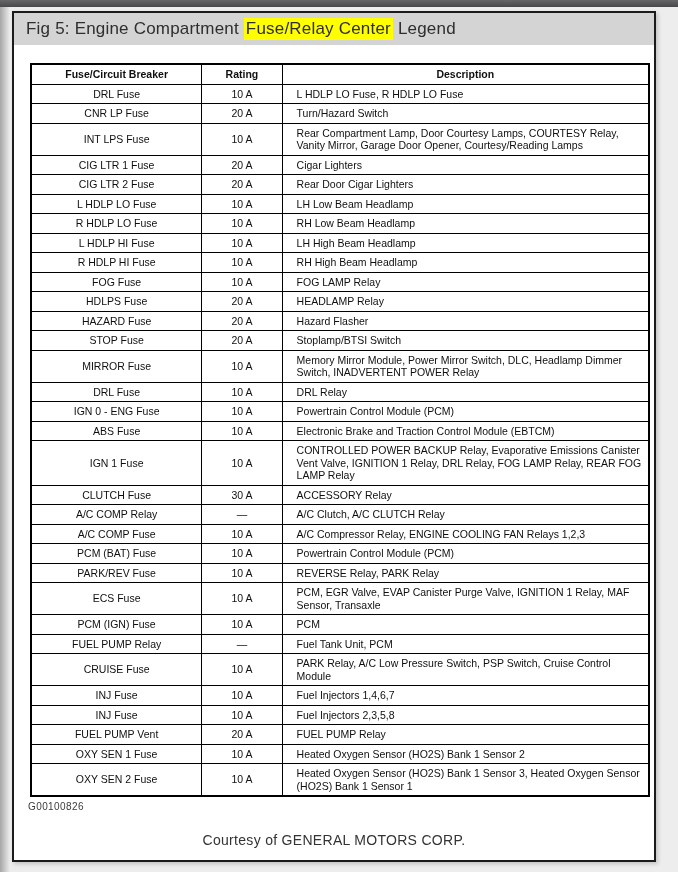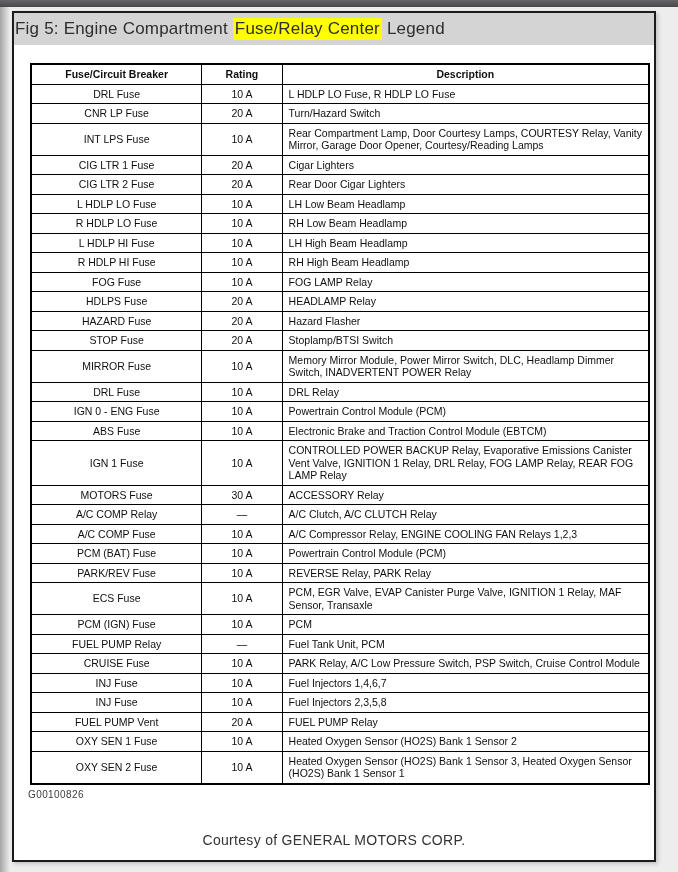--- a/index.html
+++ b/index.html
@@ -24,21 +24,21 @@
     position: absolute; left: 12px; top: 11px;
     width: 644px; height: 851px;
     background: #ffffff;
     border: 2px solid #1b1b1b;
     box-shadow: 2px 2px 4px rgba(0,0,0,0.18);
   }
   .title-bar {
     height: 32px;
     background: #d4d4d4;
     display: flex; align-items: center;
-    padding-left: 1px;
+    padding-left: 12px;
     font-size: 17px;
     color: #2e2e2e;
     letter-spacing: 0.2px;
     white-space: pre;
   }
   .title-highlight { background: #ffff00; padding: 1px 2px; }
   .fuse-table {
     border-collapse: collapse;
     margin: 18px 0 0 16px;
     width: 620px;
@@ -52,21 +52,21 @@
     line-height: 12.5px;
     vertical-align: middle;
   }
   .fuse-table th {
     font-weight: bold;
     text-align: center;
     height: 19px;
   }
   .fuse-table td.c0 { width: 168px; text-align: center; }
   .fuse-table td.c1 { width: 79px;  text-align: center; }
-  .fuse-table td.c2 { width: 361px; text-align: left; padding-left: 6px; }
+  .fuse-table td.c2 { width: 361px; text-align: left; padding-left: 14px; }
   .figure-number {
     margin: 4px 0 12px 14px;
     font-size: 10px;
     color: #3c3c3c;
     letter-spacing: 0.4px;
   }
   .courtesy-line {
     position: absolute; left: 0; right: 0; bottom: 12px;
     text-align: center;
     font-size: 14px;
@@ -178,21 +178,21 @@
           <td class="c0">ABS Fuse</td>
           <td class="c1">10 A</td>
           <td class="c2">Electronic Brake and Traction Control Module (EBTCM)</td>
         </tr>
         <tr>
           <td class="c0">IGN 1 Fuse</td>
           <td class="c1">10 A</td>
           <td class="c2">CONTROLLED POWER BACKUP Relay, Evaporative Emissions Canister Vent Valve, IGNITION 1 Relay, DRL Relay, FOG LAMP Relay, REAR FOG LAMP Relay</td>
         </tr>
         <tr>
-          <td class="c0">MOTORS Fuse</td>
+          <td class="c0">CLUTCH Fuse</td>
           <td class="c1">30 A</td>
           <td class="c2">ACCESSORY Relay</td>
         </tr>
         <tr>
           <td class="c0">A/C COMP Relay</td>
           <td class="c1">—</td>
           <td class="c2">A/C Clutch, A/C CLUTCH Relay</td>
         </tr>
         <tr>
           <td class="c0">A/C COMP Fuse</td>

